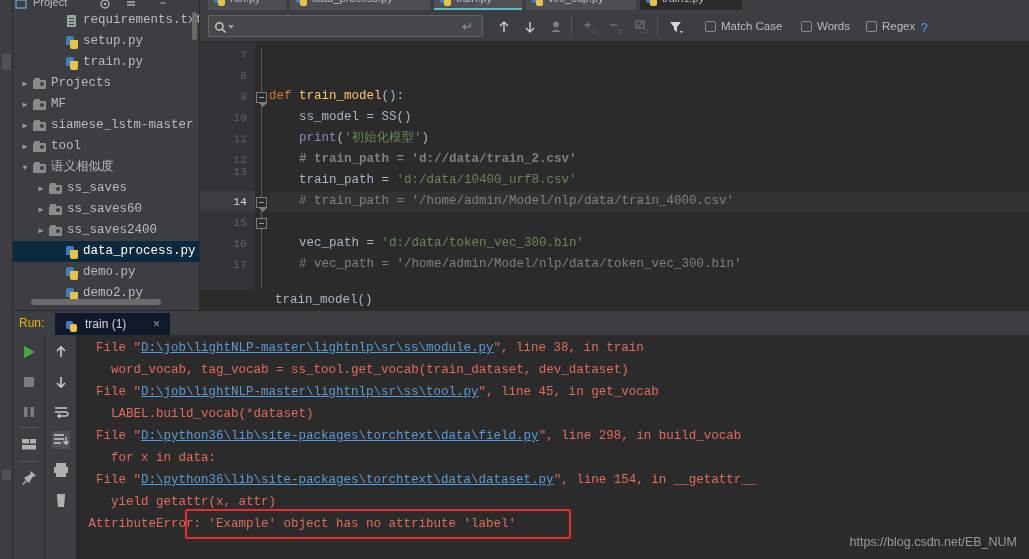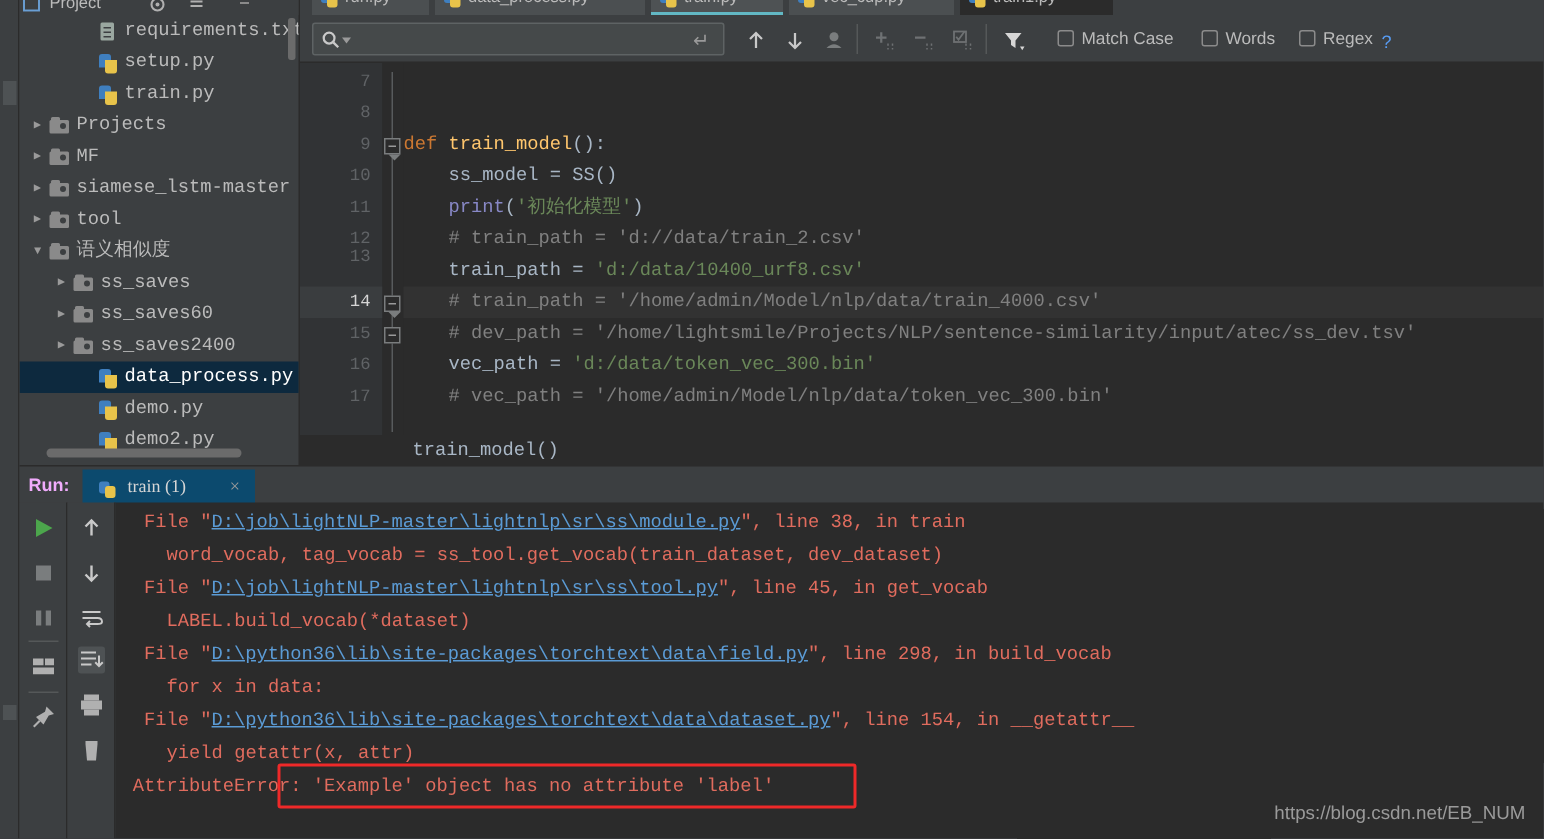--- a/index.html
+++ b/index.html
@@ -210,26 +210,26 @@
     font-family:"Liberation Mono", monospace; padding-left:75px;
   }
 
   
   .run-header {
     position:absolute; left:13px; top:310px; width:1016px; height:25px;
     background:#3c3f41; border-top:1px solid #2b2b2b;
   }
   .run-label {
     position:absolute; left:6px; top:0; height:25px; line-height:25px;
-    font-size:12px; color:#f0abfc;font-weight:bold;
+    font-size:12px; color:#eab308;
   }
   .run-tab {
     position:absolute; left:42px; top:2px; height:23px; line-height:23px;
-    background:#0c4a6e; padding:0 0 0 10px; width:115px;
-    font-size:12px; color:#d6d6d6;font-family:Liberation Serif, serif;
+    background:#0f172a; padding:0 0 0 10px; width:115px;
+    font-size:12px; color:#d6d6d6;
   }
   .run-tab .pyi2 { position:absolute; left:10px; top:5px; width:13px;height:13px;}
   .run-tab .lbl { position:absolute; left:30px; top:0; }
   .run-tab .x {
     position:absolute; right:10px; top:0; color:#9a9a9a; font-size:12px;
   }
   .run-side {
     position:absolute; left:13px; top:335px; width:32px; height:224px;
     background:#3c3f41; border-right:1px solid #2b2b2b;
   }
@@ -498,24 +498,23 @@
       <div class="fold-box tri" style="top:155px;"></div>
       <div class="fold-box" style="top:176px;"></div>
     </div>
     <div class="row-hl" id="row-hl" style="top: 149px;"></div>
     <div class="code-area" id="code-area">
         <div class="cline" style="top: 2px;"></div>
         <div class="cline" style="top: 23px;"></div>
         <div class="cline" style="top: 44px;"><span class="kw">def</span> <span class="fn">train_model</span>():</div>
         <div class="cline" style="top: 65px;">    ss_model = SS()</div>
         <div class="cline" style="top: 86px;">    <span class="bi">print</span>(<span class="str">'初始化模型'</span>)</div>
-        <div class="cline" style="top: 107px;">    <span class="cm"># train_path = 'd://data/train_2.csv'</span></div>
+        <div class="cline" style="top: 107px; font-weight: bold;">    <span class="cm"># train_path = 'd://data/train_2.csv'</span></div>
         <div class="cline" style="top: 128px;">    train_path = <span class="str">'d:/data/10400_urf8.csv'</span></div>
         <div class="cline" style="top: 149px;">    <span class="cm"># train_path = '/home/admin/Model/nlp/data/train_4000.csv'</span></div>
-        <div class="cline" style="top: 170px;">    <span class="cm"># dev_path = '/home/lightsmile/Projects/NLP/sentence-similarity/input/atec/ss_dev.tsv'</span></div>
         <div class="cline" style="top: 191px;">    vec_path = <span class="str">'d:/data/token_vec_300.bin'</span></div>
         <div class="cline" style="top: 212px;">    <span class="cm"># vec_path = '/home/admin/Model/nlp/data/token_vec_300.bin'</span></div>
       </div>
   </div>
 
   <div class="bstack">train_model()</div>
 
   <div class="run-header">
     <div class="run-label">Run:</div>
     <div class="run-tab">

